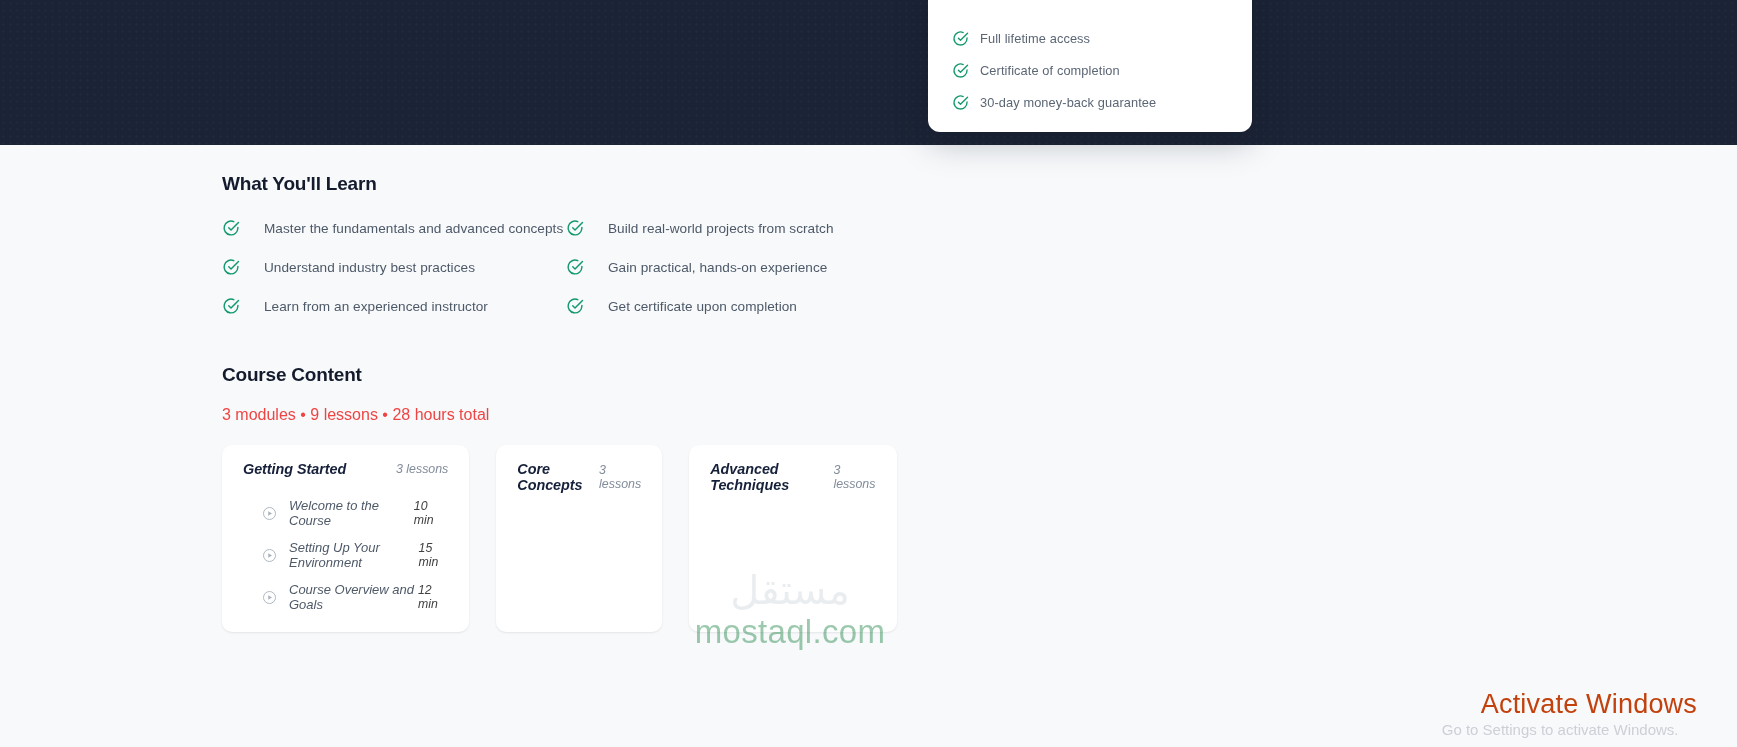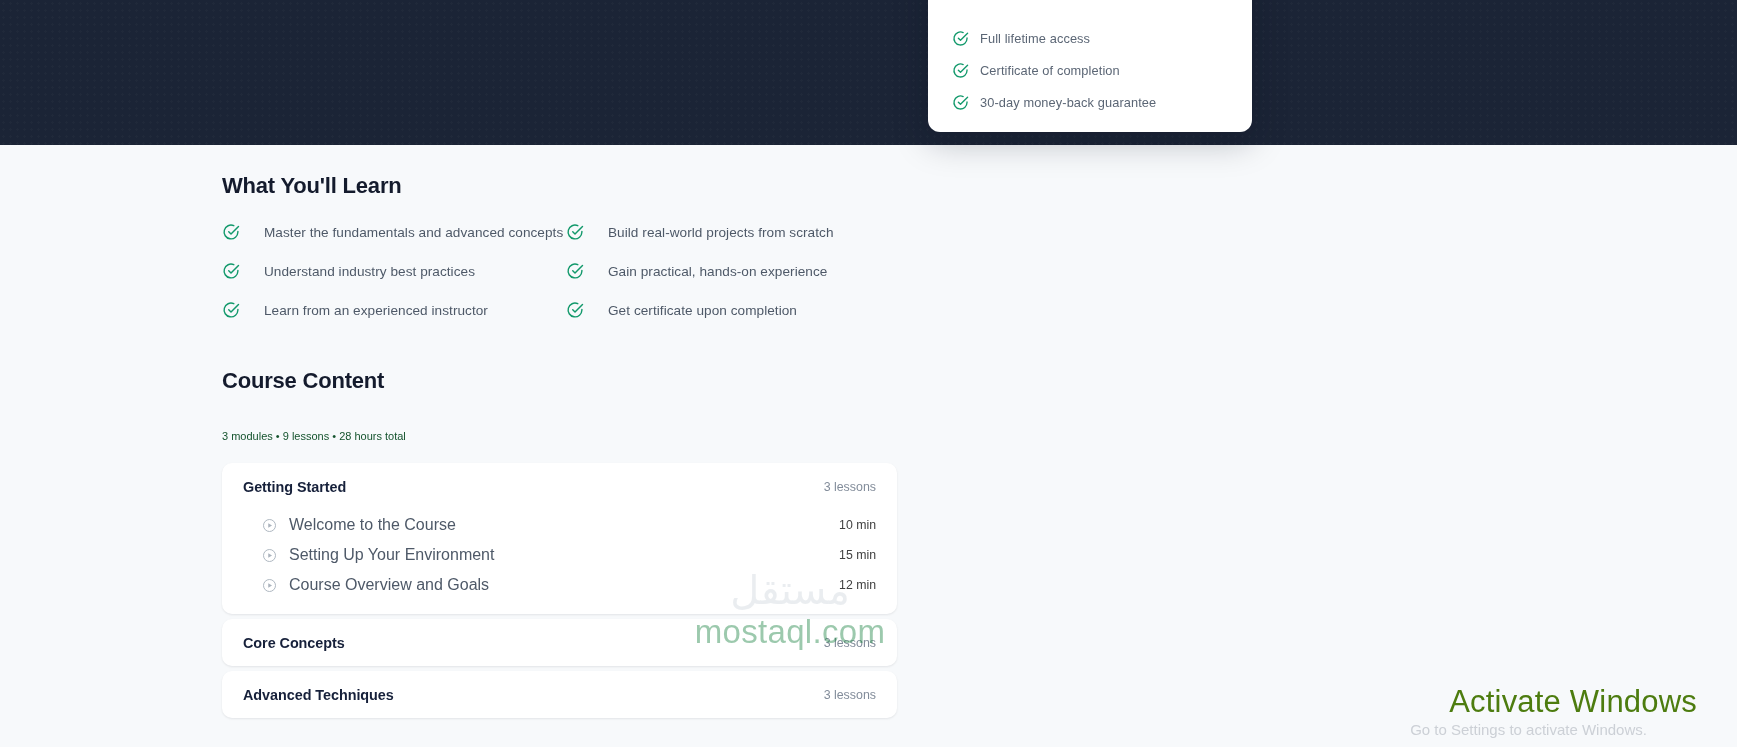--- a/index.html
+++ b/index.html
@@ -77,21 +77,21 @@
     height: 602px;
   }
 
   .wrap {
     position: relative;
     margin-left: 222px;
     width: 700px;
   }
 
   .section-title {
-    font-size: 22px;
+    font-size: 19px;
     font-weight: bold;
     color: #141b2d;
     letter-spacing: -0.2px;
   }
 
   
   .learn-block { padding-top: 28px; }
   .learn-grid {
     margin-top: 24px;
     display: grid;
@@ -107,26 +107,26 @@
   .learn-item .lbl {
     font-size: 13.6px;
     color: #4e5968;
     letter-spacing: .05px;
     white-space: nowrap;
   }
 
   
   .course-block { margin-top: 49px; }
   .course-meta {
-    margin-top: 36px;
-    font-size: 11px;
-    color: #14532d;
-  }
-
-  .modules { margin-top: 21px; display: flex; flex-direction: column; gap: 5px; width: 675px; }
+    margin-top: 20px;
+    font-size: 16px;
+    color: #ef4444;
+  }
+
+  .modules { margin-top: 21px; display: flex; flex-direction: row; gap: 27px; width: 675px; font-style: italic; }
 
   .module {
     background: #ffffff;
     border-radius: 10px;
     box-shadow: 0 1px 3px rgba(16,24,40,0.055), 0 1px 2px rgba(16,24,40,0.035);
     overflow: hidden;
   }
   .module-head {
     display: flex;
     align-items: center;
@@ -148,21 +148,21 @@
   .lessons { padding: 0 21px 14px 21px; }
   .lesson {
     display: flex;
     align-items: center;
     justify-content: space-between;
     padding: 6px 0 6px 19px;
     cursor: pointer;
   }
   .lesson-left { display: flex; align-items: center; gap: 12px; }
   .lesson-title {
-    font-size: 16px;
+    font-size: 13px;
     color: #4e5968;
   }
   .lesson-dur {
     font-size: 12.3px;
     color: #404040;
   }
   .play-ico { width: 15px; height: 15px; flex: 0 0 15px; display: block; }
 
   
   .watermark {
@@ -194,22 +194,22 @@
   .activate {
     position: absolute;
     right: 40px;
     bottom: 8px;
     text-align: left;
     z-index: 3;
     pointer-events: none;
     user-select: none;
   }
   .activate .a1 {
-    font-size: 31px;
-    color: #4d7c0f;
+    font-size: 27px;
+    color: #c2410c;
     line-height: 1.22;
     letter-spacing: .2px;
     margin-left: 39px;
   }
   .activate .a2 {
     font-size: 15px;
     color: #ccd0d6;
     line-height: 1.22;
   }
 </style>

